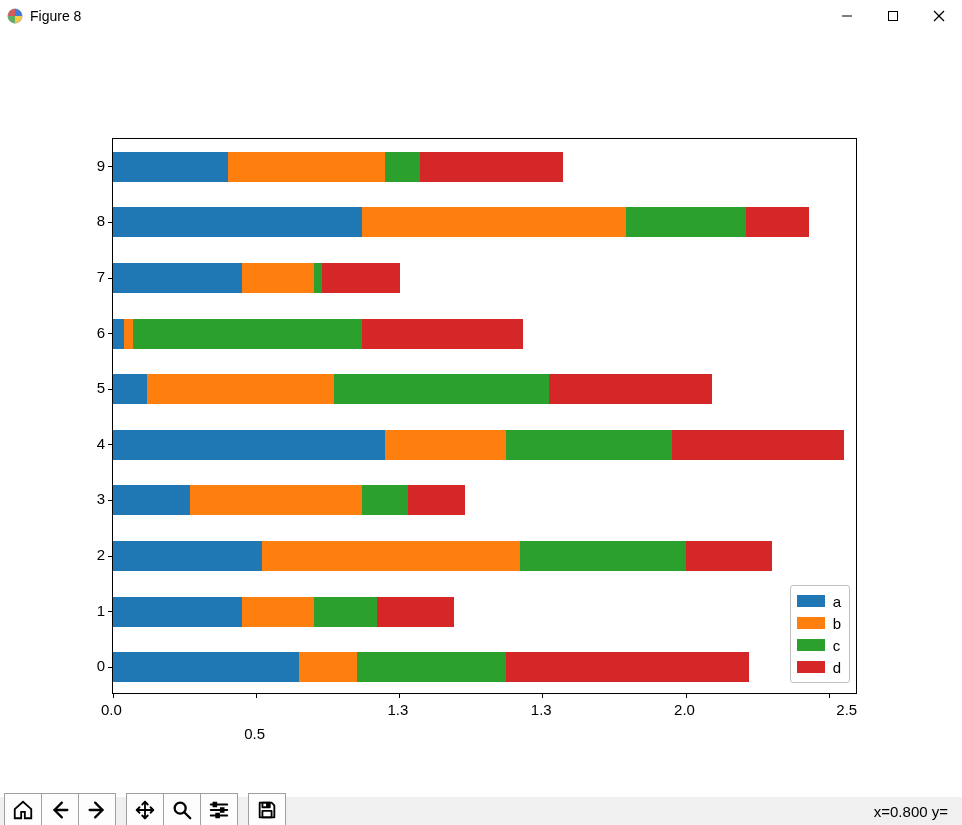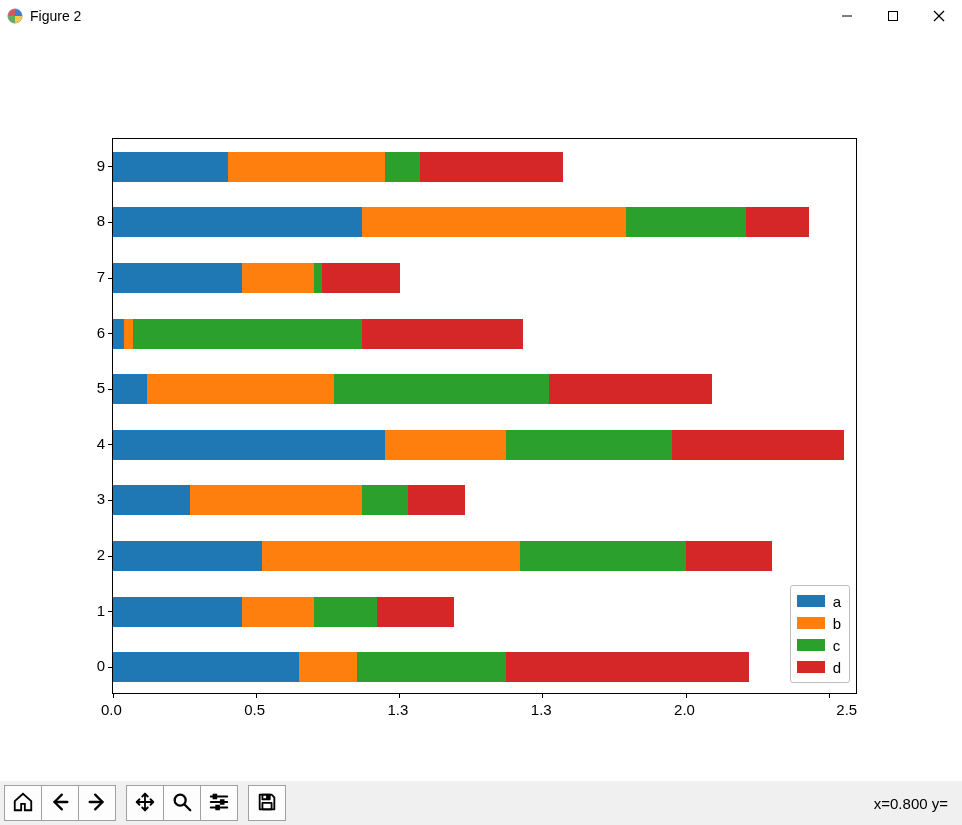--- a/index.html
+++ b/index.html
@@ -18,41 +18,41 @@
   .tick-mark-x { position:absolute; width:1px; height:5px; background:#000; bottom:-5px; }
   .tick-mark-y { position:absolute; height:1px; width:5px; background:#000; left:-5px; }
   .bar-seg { position:absolute; height:30px; }
   .c-a{ background:#1f77b4;} .c-b{background:#ff7f0e;} .c-c{background:#2ca02c;} .c-d{background:#d62728;}
   
   .legend { position:absolute; right:6px; bottom:10px; border:1px solid #bfbfbf; border-radius:3px; background:#fff; padding:4px 8px 4px 6px; }
   .legend-row { display:flex; align-items:center; gap:8px; height:22px; }
   .legend-swatch { width:28px; height:12px; }
   .legend-label { font-size:15px; }
   
-  .toolbar { position:absolute; left:0; bottom:0; width:962px; height:44px; background:#f0f0f0; display:flex; align-items:center; padding:0 4px; }
+  .toolbar { position:absolute; left:0; bottom:0; width:962px; height:28px; background:#f0f0f0; display:flex; align-items:center; padding:0 4px; }
   .tool-group { display:flex; }
   .tool-btn { width:38px; height:36px; border:1px solid #a0a0a0; background:#fdfdfd; display:flex; align-items:center; justify-content:center; margin:0; }
   .tool-btn + .tool-btn { margin-left:-1px; }
   .tool-gap { width:10px; }
   .status { margin-left:auto; margin-right:10px; font-size:15px; color:#000; }
 </style>
 </head>
 <body>
 
 <div class="titlebar">
   <span class="app-icon">
     <svg width="16" height="16" viewBox="0 0 16 16">
       <circle cx="8" cy="8" r="7" fill="none" stroke="#888" stroke-width="1"></circle>
       <path d="M8 1 A7 7 0 0 1 15 8 L8 8 Z" fill="#3b7dd8"></path>
       <path d="M15 8 A7 7 0 0 1 8 15 L8 8 Z" fill="#f6c94a"></path>
       <path d="M8 15 A7 7 0 0 1 1 8 L8 8 Z" fill="#5fb15f"></path>
       <path d="M1 8 A7 7 0 0 1 8 1 L8 8 Z" fill="#d65a5a"></path>
     </svg>
   </span>
-  <span class="title">Figure 2</span>
+  <span class="title">Figure 8</span>
   <span class="spacer"></span>
   <div class="win-btn">
     <svg width="12" height="12">
         <line x1="1" y1="6" x2="11" y2="6" stroke="#000" stroke-width="1"></line>
       </svg>
   </div>
   <div class="win-btn">
     <svg width="12" height="12">
         <rect x="1.5" y="1.5" width="9" height="9" fill="none" stroke="#000" stroke-width="1"></rect>
       </svg>
@@ -122,21 +122,21 @@
       <div class="bar-seg c-b" style="left: 249.288px; width: 263.615px; top: 68.4px;"></div>
       <div class="bar-seg c-c" style="left: 512.904px; width: 120.346px; top: 68.4px;"></div>
       <div class="bar-seg c-d" style="left: 633.25px; width: 63.0385px; top: 68.4px;"></div>
       <div class="bar-seg c-a" style="left: 0px; width: 114.615px; top: 12.8px;"></div>
       <div class="bar-seg c-b" style="left: 114.615px; width: 157.596px; top: 12.8px;"></div>
       <div class="bar-seg c-c" style="left: 272.212px; width: 34.3846px; top: 12.8px;"></div>
       <div class="bar-seg c-d" style="left: 306.596px; width: 143.269px; top: 12.8px;"></div>
       <div class="tick-mark-x" style="left: -0.5px;"></div>
       <div class="tick-label" style="left: -12px; top: 562px;">0.0</div>
       <div class="tick-mark-x" style="left: 142.769px;"></div>
-      <div class="tick-label" style="left: 131.269px; top: 562px;">0.5</div>
+      <div class="tick-label" style="left: 131.269px; top: 586px;">0.5</div>
       <div class="tick-mark-x" style="left: 286.038px;"></div>
       <div class="tick-label" style="left: 274.538px; top: 562px;">1.3</div>
       <div class="tick-mark-x" style="left: 429.308px;"></div>
       <div class="tick-label" style="left: 417.808px; top: 562px;">1.3</div>
       <div class="tick-mark-x" style="left: 572.577px;"></div>
       <div class="tick-label" style="left: 561.077px; top: 562px;">2.0</div>
       <div class="tick-mark-x" style="left: 715.846px;"></div>
       <div class="tick-label" style="left: 704.346px; top: 562px; margin-left: 19px;">2.5</div>
       <div class="tick-mark-y" style="top: 527.7px;"></div>
       <div class="tick-label" style="right: 757px; left: -28px; top: 518.2px; text-align: right; width: 20px;">0</div>

